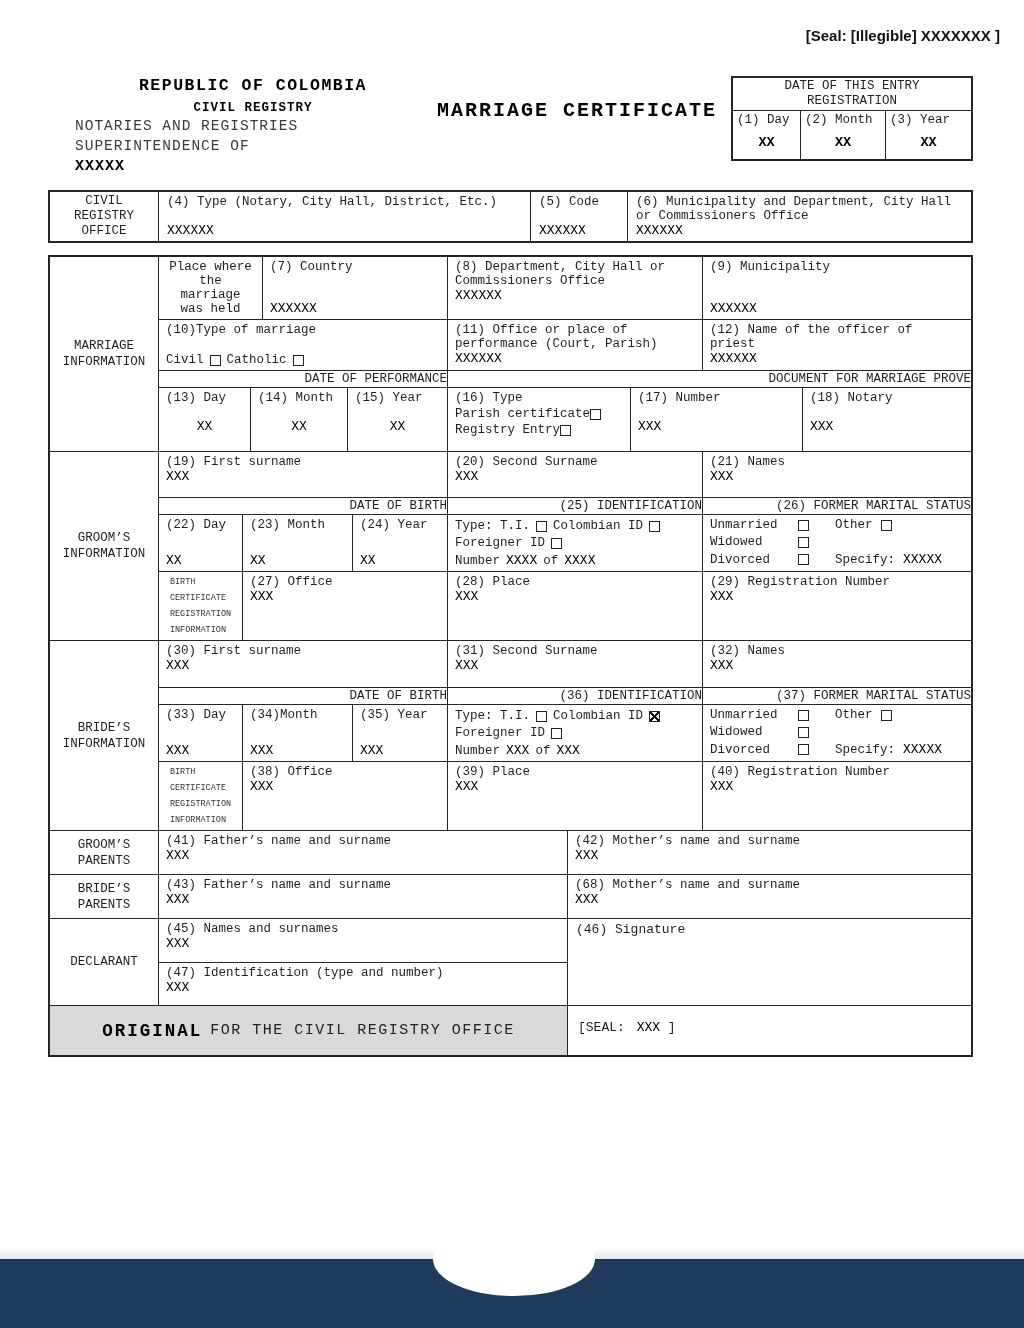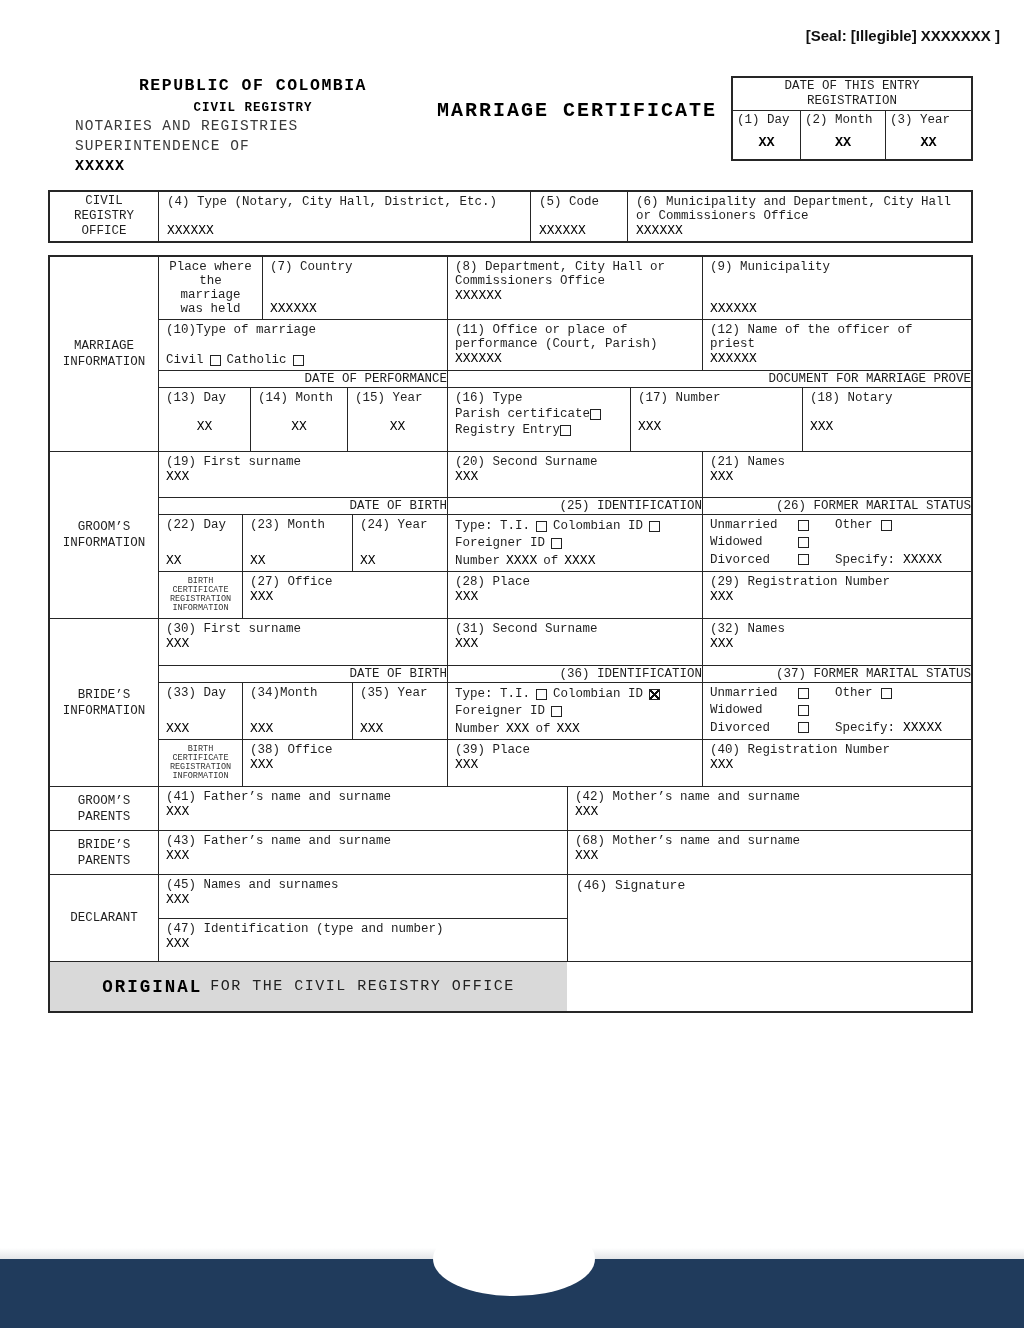--- a/index.html
+++ b/index.html
@@ -65,21 +65,21 @@
   .cb{display:inline-block;width:11px;height:11px;border:1.5px solid #222;position:relative;vertical-align:-1px;flex:none;background:#fff}
   .cb.checked::before{content:"";position:absolute;inset:0;
     background:linear-gradient(45deg,transparent 42%,#111 42%,#111 58%,transparent 58%),
                linear-gradient(-45deg,transparent 42%,#111 42%,#111 58%,transparent 58%)}
   .inline{display:flex;align-items:center;gap:6px;flex-wrap:nowrap}
   .opt-line{display:flex;align-items:center;justify-content:flex-start;font-size:12.5px;margin-top:2px}
   .mar-row{display:flex;align-items:center;font-size:12.5px;margin-top:3px}
   .mar-name{width:88px}
   .mar-extra{margin-left:26px;display:flex;align-items:center;gap:8px}
 
-  .tiny-label{font-size:8.5px;line-height:9px;text-align:center;display:flex;align-items:center;justify-content:center;white-space:pre-line;color:#333}
+  .tiny-label{font-size:8.5px;line-height:16px;text-align:left;display:flex;align-items:center;justify-content:center;white-space:pre-line;color:#333}
 
   .decl-left{width:408px;display:flex;flex-direction:column}
   .decl-left > .cell:nth-child(2){border-top:1.5px solid var(--line);border-left:0}
   .decl-right{flex:1;border-left:1.5px solid var(--line);padding:3px 8px;font-size:13px}
 
   .bottom-row{display:flex;border-top:1.5px solid var(--line);min-height:50px}
   .orig-cell{width:517px;background:var(--band_gray);display:flex;align-items:center;justify-content:center;
     font-size:15px;letter-spacing:1.5px;color:#222}
   .orig-cell .big{font-size:17.5px;font-weight:bold;color:#000;margin-right:8px;letter-spacing:2px}
   .seal-cell{flex:1;border-left:1.5px solid var(--line);padding:14px 10px;font-size:13px}
@@ -476,18 +476,23 @@
         </div>
       </div>
     </div>
   </div>
 
   <div class="bottom-row">
     <div class="orig-cell">
       <span class="big">ORIGINAL</span>
       <span>FOR THE CIVIL REGISTRY OFFICE</span>
     </div>
+    <div class="seal-cell">
+      <span>[SEAL:</span>
+      <span class="val">XXX</span>
+      <span style="margin-left:-4px">]</span>
+    </div>
   </div>
 </div>
 
 <div class="footer-shade"></div>
 <div class="footer"></div>
 <div class="footer-notch"></div>
 
 </body></html>

